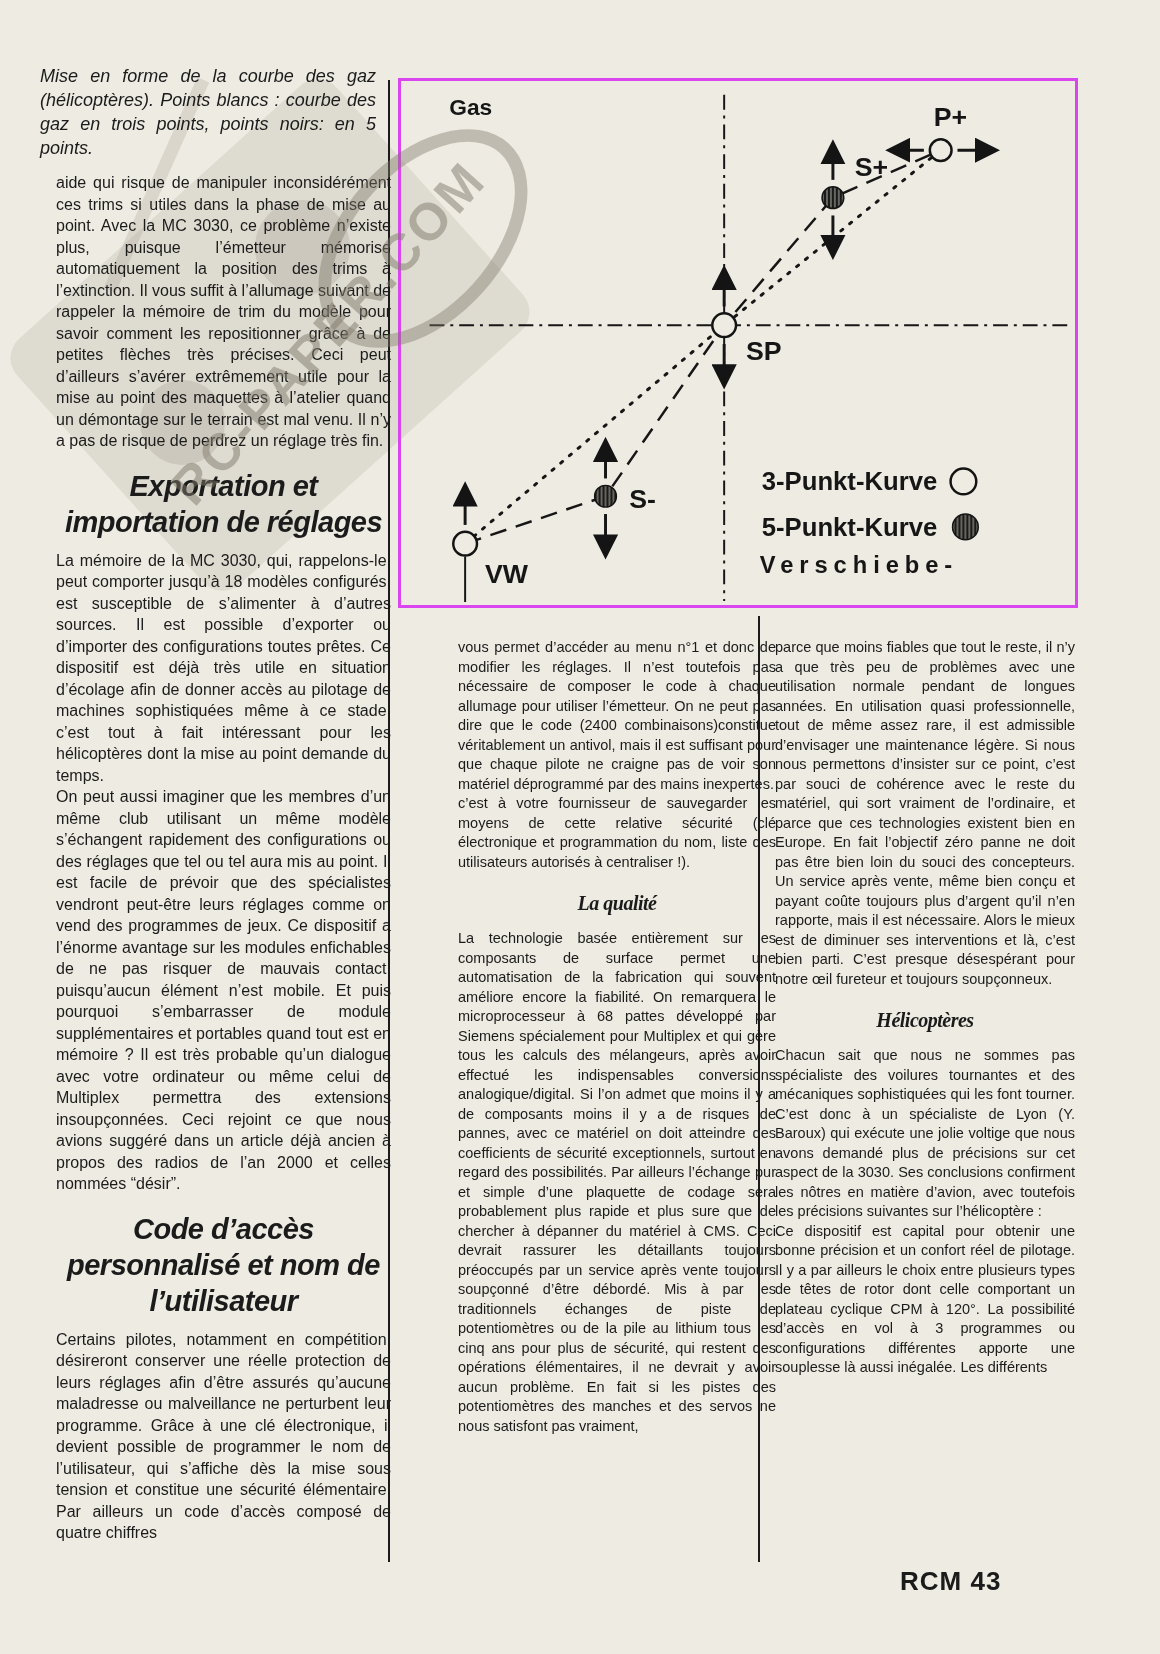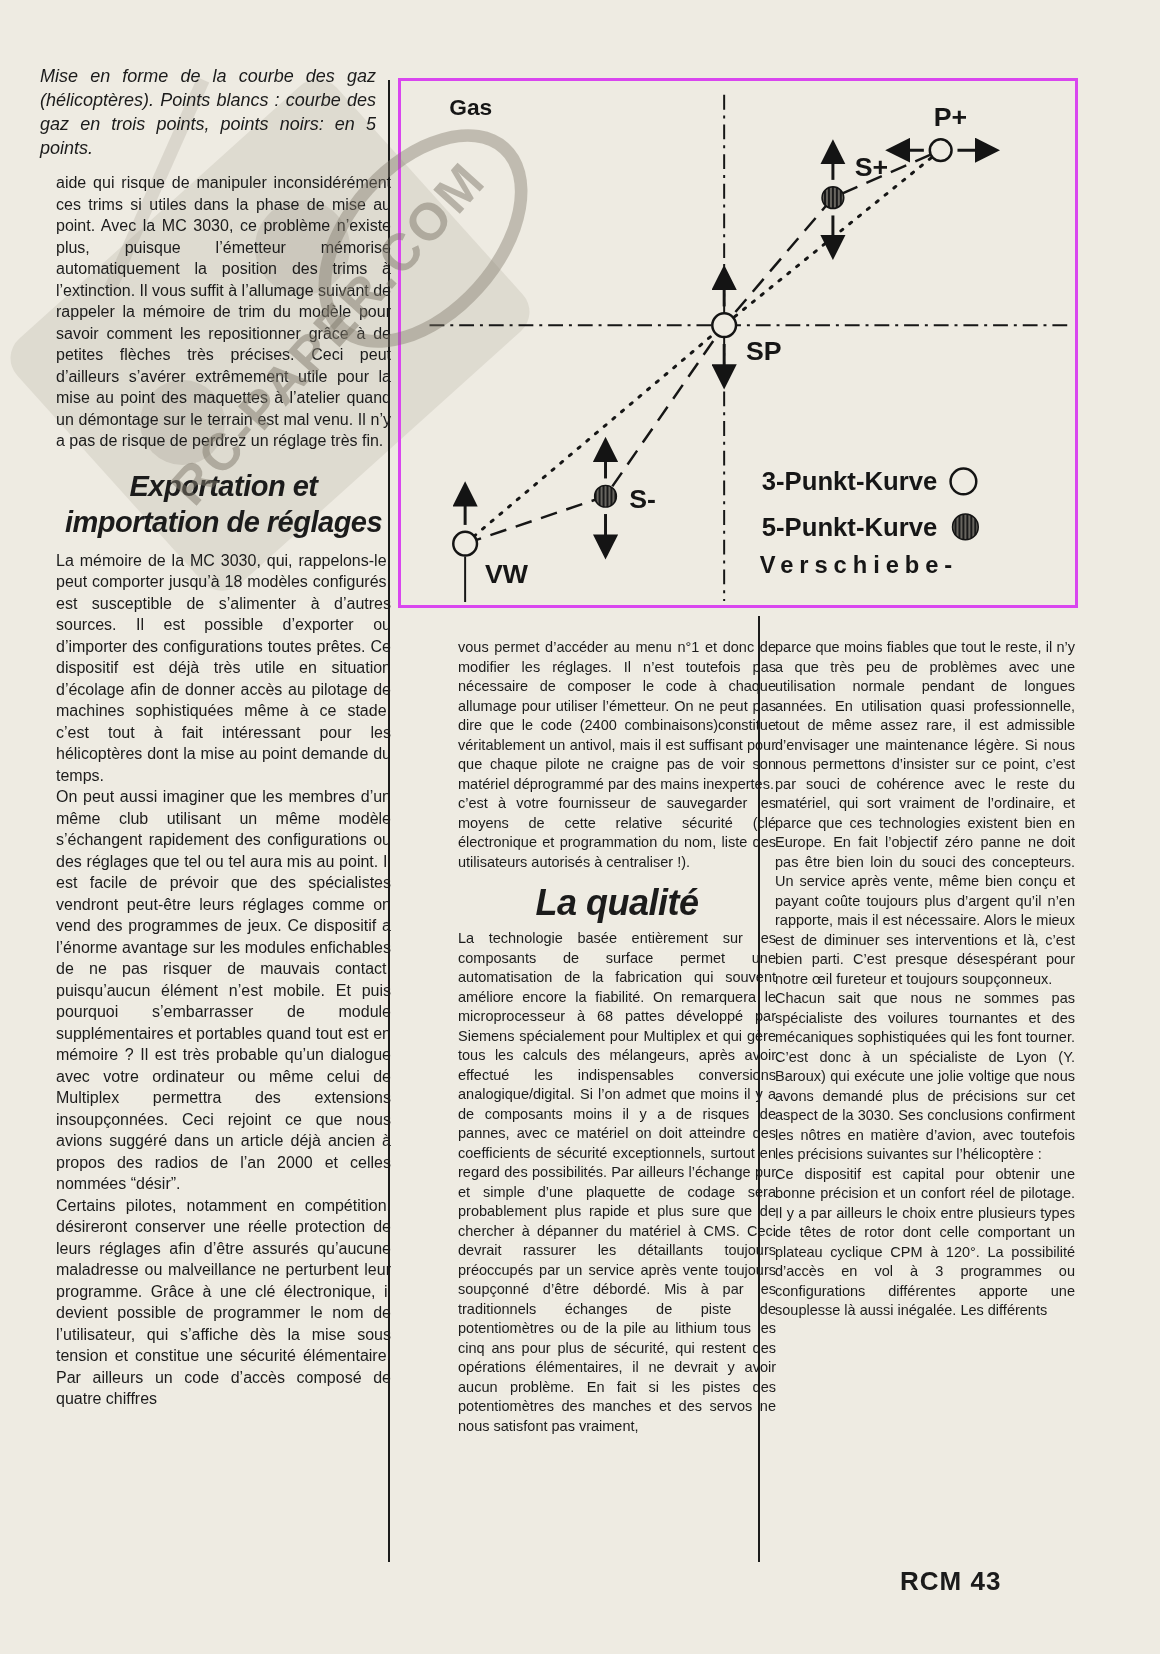--- a/index.html
+++ b/index.html
@@ -43,21 +43,21 @@
   
   .col{z-index:10;text-align:justify;}
   .col p{margin:0;}
   .col1{left:40px;top:172px;width:335px;font-size:16px;line-height:21.5px;margin-left:16px;}
   .col2{left:410px;top:638px;width:318px;font-size:14.5px;line-height:19.5px;margin-left:48px;}
   .col3{left:775px;top:638px;width:300px;font-size:14.5px;line-height:19.5px;}
   h2.sect{
     font-size:29px;line-height:36px;font-weight:bold;font-style:italic;
     margin:16px 0 10px 0;text-align:center;letter-spacing:-0.5px;
   }
-  .col2 h2.sect,.col3 h2.sect{font-size:36px;line-height:34px;margin:14px 0 9px 0;}
+  .col2 h2.sect,.col3 h2.sect{font-size:20px;line-height:34px;margin:14px 0 9px 0;font-family:Liberation Serif, serif;}
 
   
   .rule{background:#1b1b1b;z-index:5;}
   .rule1{left:388px;top:80px;width:2px;height:1482px;}
   .rule2{left:758px;top:616px;width:2px;height:946px;}
 
   
   .figure-box{
     left:398px;top:78px;width:680px;height:530px;
     border:3px solid #d946ef;box-sizing:border-box;z-index:10;background:transparent;
@@ -94,20 +94,21 @@
   <div class="abs rule rule1"></div>
   <div class="abs rule rule2"></div>
 
   <div class="abs caption">Mise en forme de la courbe des gaz (hélicoptères). Points blancs : courbe des gaz en trois points, points noirs: en 5 points.</div>
 
   <div class="abs col col1">
     <p>aide qui risque de manipuler inconsidérément ces trims si utiles dans la phase de mise au point. Avec la MC 3030, ce problème n’existe plus, puisque l’émetteur mémorise automatiquement la position des trims à l’extinction. Il vous suffit à l’allumage suivant de rappeler la mémoire de trim du modèle pour savoir comment les repositionner grâce à de petites flèches très précises. Ceci peut d’ailleurs s’avérer extrêmement utile pour la mise au point des maquettes à l’atelier quand un démontage sur le terrain est mal venu. Il n’y a pas de risque de perdrez un réglage très fin.</p>
     <h2 class="sect">Exportation et importation de réglages</h2>
     <p>La mémoire de la MC 3030, qui, rappelons-le, peut comporter jusqu’à 18 modèles configurés, est susceptible de s’alimenter à d’autres sources. Il est possible d’exporter ou d’importer des configurations toutes prêtes. Ce dispositif est déjà très utile en situation d’écolage afin de donner accès au pilotage de machines sophistiquées même à ce stade. c’est tout à fait intéressant pour les hélicoptères dont la mise au point demande du temps.</p>
     <p>On peut aussi imaginer que les membres d’un même club utilisant un même modèle s’échangent rapidement des configurations ou des réglages que tel ou tel aura mis au point. Il est facile de prévoir que des spécialistes vendront peut-être leurs réglages comme on vend des programmes de jeux. Ce dispositif a l’énorme avantage sur les modules enfichables de ne pas risquer de mauvais contact, puisqu’aucun élément n’est mobile. Et puis pourquoi s’embarrasser de module supplémentaires et portables quand tout est en mémoire ? Il est très probable qu’un dialogue avec votre ordinateur ou même celui de Multiplex permettra des extensions insoupçonnées. Ceci rejoint ce que nous avions suggéré dans un article déjà ancien à propos des radios de l’an 2000 et celles nommées “désir”.</p>
+    <h2 class="sect">Code d’accès personnalisé et nom de l’utilisateur</h2>
     <p>Certains pilotes, notamment en compétition, désireront conserver une réelle protection de leurs réglages afin d’être assurés qu’aucune maladresse ou malveillance ne perturbent leur programme. Grâce à une clé électronique, il devient possible de programmer le nom de l’utilisateur, qui s’affiche dès la mise sous tension et constitue une sécurité élémentaire. Par ailleurs un code d’accès composé de quatre chiffres</p>
   </div>
 
   <div class="abs figure-box">
     <svg class="fig" viewBox="0 0 680 530">
       <defs>
         <pattern id="hatch" width="4" height="4" patternUnits="userSpaceOnUse">
           <rect width="4" height="4" fill="#1a1a1a"></rect>
           <line x1="2" y1="0" x2="2" y2="4" stroke="#9b968c" stroke-width="1.2"></line>
         </pattern>
@@ -156,20 +157,21 @@
 
   <div class="abs col col2">
     <p>vous permet d’accéder au menu n°1 et donc de modifier les réglages. Il n’est toutefois pas nécessaire de composer le code à chaque allumage pour utiliser l’émetteur. On ne peut pas dire que le code (2400 combinaisons)constitue véritablement un antivol, mais il est suffisant pour que chaque pilote ne craigne pas de voir son matériel déprogrammé par des mains inexpertes.</p>
     <p>c’est à votre fournisseur de sauvegarder les moyens de cette relative sécurité (clé électronique et programmation du nom, liste des utilisateurs autorisés à centraliser !).</p>
     <h2 class="sect">La qualité</h2>
     <p>La technologie basée entièrement sur les composants de surface permet une automatisation de la fabrication qui souvent améliore encore la fiabilité. On remarquera le microprocesseur à 68 pattes développé par Siemens spécialement pour Multiplex et qui gère tous les calculs des mélangeurs, après avoir effectué les indispensables conversions analogique/digital. Si l’on admet que moins il y a de composants moins il y a de risques de pannes, avec ce matériel on doit atteindre des coefficients de sécurité exceptionnels, surtout en regard des possibilités. Par ailleurs l’échange pur et simple d’une plaquette de codage sera probablement plus rapide et plus sure que de chercher à dépanner du matériel à CMS. Ceci devrait rassurer les détaillants toujours préoccupés par un service après vente toujours soupçonné d’être débordé. Mis à par les traditionnels échanges de piste de potentiomètres ou de la pile au lithium tous les cinq ans pour plus de sécurité, qui restent des opérations élémentaires, il ne devrait y avoir aucun problème. En fait si les pistes des potentiomètres des manches et des servos ne nous satisfont pas vraiment,</p>
   </div>
 
   <div class="abs col col3">
     <p>parce que moins fiables que tout le reste, il n’y a que très peu de problèmes avec une utilisation normale pendant de longues années. En utilisation quasi professionnelle, tout de même assez rare, il est admissible d’envisager une maintenance légère. Si nous nous permettons d’insister sur ce point, c’est par souci de cohérence avec le reste du matériel, qui sort vraiment de l’ordinaire, et parce que ces technologies existent bien en Europe. En fait l’objectif zéro panne ne doit pas être bien loin du souci des concepteurs. Un service après vente, même bien conçu et payant coûte toujours plus d’argent qu’il n’en rapporte, mais il est nécessaire. Alors le mieux est de diminuer ses interventions et là, c’est bien parti. C’est presque désespérant pour notre œil fureteur et toujours soupçonneux.</p>
+    <h2 class="sect">Hélicoptères</h2>
     <p>Chacun sait que nous ne sommes pas spécialiste des voilures tournantes et des mécaniques sophistiquées qui les font tourner. C’est donc à un spécialiste de Lyon (Y. Baroux) qui exécute une jolie voltige que nous avons demandé plus de précisions sur cet aspect de la 3030. Ses conclusions confirment les nôtres en matière d’avion, avec toutefois les précisions suivantes sur l’hélicoptère :</p>
     <p>Ce dispositif est capital pour obtenir une bonne précision et un confort réel de pilotage. Il y a par ailleurs le choix entre plusieurs types de têtes de rotor dont celle comportant un plateau cyclique CPM à 120°. La possibilité d’accès en vol à 3 programmes ou configurations différentes apporte une souplesse là aussi inégalée. Les différents</p>
   </div>
 
   <div class="abs wm-oval"></div>
   <div class="abs wm-text">RC-PAPER.COM</div>
 
   <div class="abs footer">RCM 43</div>
 
 </div>

